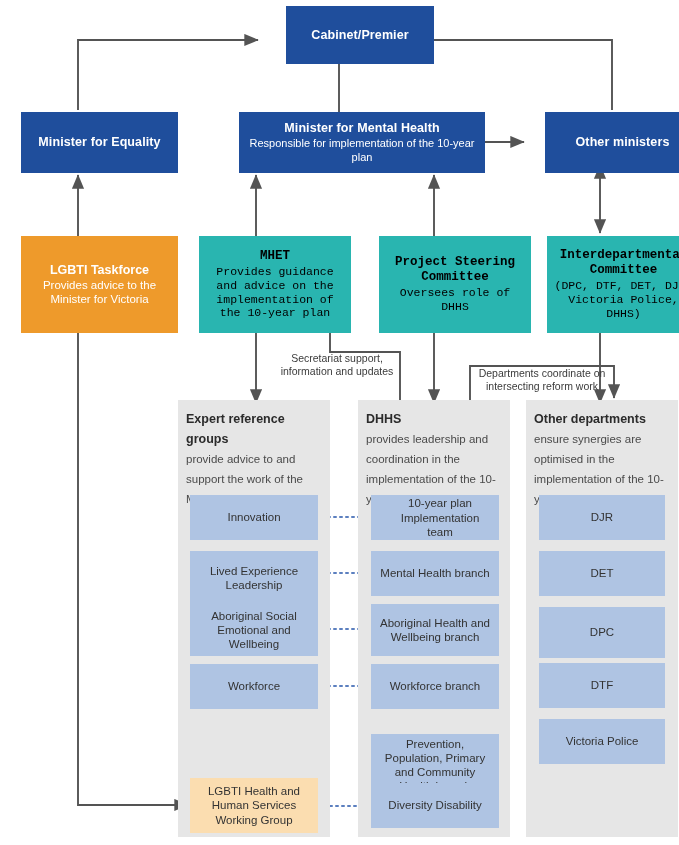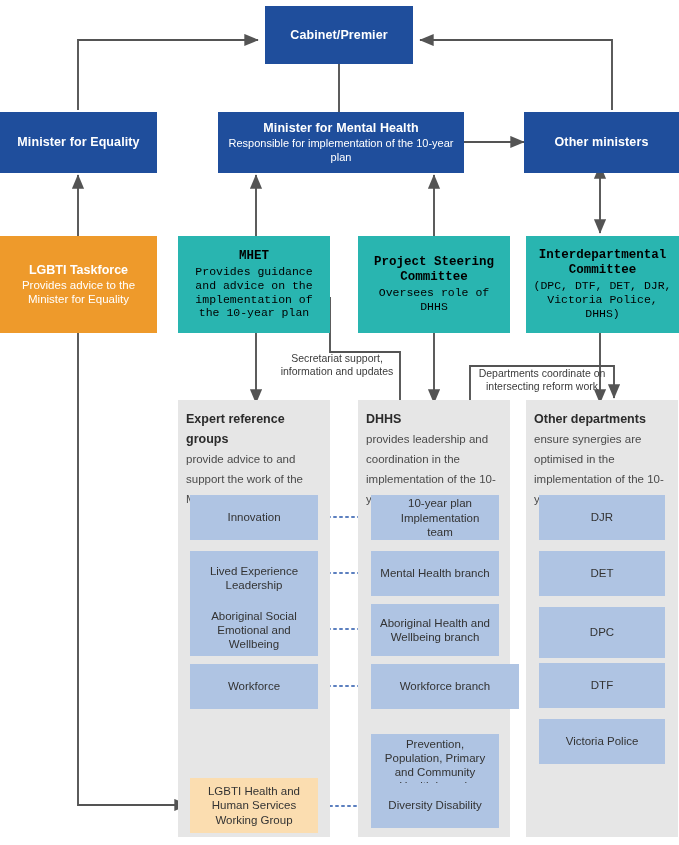--- a/index.html
+++ b/index.html
@@ -31,20 +31,21 @@
   .node {
     position: absolute;
     box-sizing: border-box;
     display: flex;
     flex-direction: column;
     align-items: center;
     justify-content: center;
     text-align: center;
     padding: 12px 6px;
     line-height: 1.2;
+    margin-left: 21px;
   }
   .node .ttl {
     font-weight: bold;
     display: block;
   }
   .node .sub {
     display: block;
     font-weight: normal;
   }
 
@@ -187,21 +188,21 @@
     <span class="ttl">Minister for Mental Health</span>
     <span class="sub">Responsible for implementation of the 10-year plan</span>
   </div>
 
   <div class="node blue" style="left:524px; top:112px; width:155px; height:61px;">
     <span class="ttl">Other ministers</span>
   </div>
 
   <div class="node orange" style="left:0px; top:236px; width:157px; height:97px;">
     <span class="ttl">LGBTI Taskforce</span>
-    <span class="sub">Provides advice to the Minister for Equality</span>
+    <span class="sub">Provides advice to the Minister for Victoria</span>
   </div>
 
   <div class="node teal" style="left:178px; top:236px; width:152px; height:97px;">
     <span class="ttl">MHET</span>
     <span class="sub">Provides guidance and advice on the implementation of the 10-year plan</span>
   </div>
 
   <div class="node teal" style="left:358px; top:236px; width:152px; height:97px;">
     <span class="ttl">Project Steering Committee</span>
     <span class="sub">Oversees role of DHHS</span>
@@ -250,21 +251,21 @@
   </div>
   <div class="chip" style="left:371px; top:495px; width:128px; height:45px;padding-left:16px;">
     <span>10-year plan Implementation team</span>
   </div>
   <div class="chip" style="left:371px; top:551px; width:128px; height:45px;">
     <span>Mental Health branch</span>
   </div>
   <div class="chip" style="left:371px; top:604px; width:128px; height:52px;">
     <span>Aboriginal Health and Wellbeing branch</span>
   </div>
-  <div class="chip" style="left:371px; top:664px; width:148px; height:45px;">
+  <div class="chip" style="left:371px; top:664px; width:128px; height:45px;">
     <span>Workforce branch</span>
   </div>
   <div class="chip" style="left:371px; top:734px; width:128px; height:62px;">
     <span>Prevention, Population, Primary and Community Health branch</span>
   </div>
   <div class="chip" style="left:371px; top:783px; width:128px; height:45px;">
     <span>Diversity Disability</span>
   </div>
 
   <div class="col" style="left:526px; top:400px; width:152px; height:437px;">

